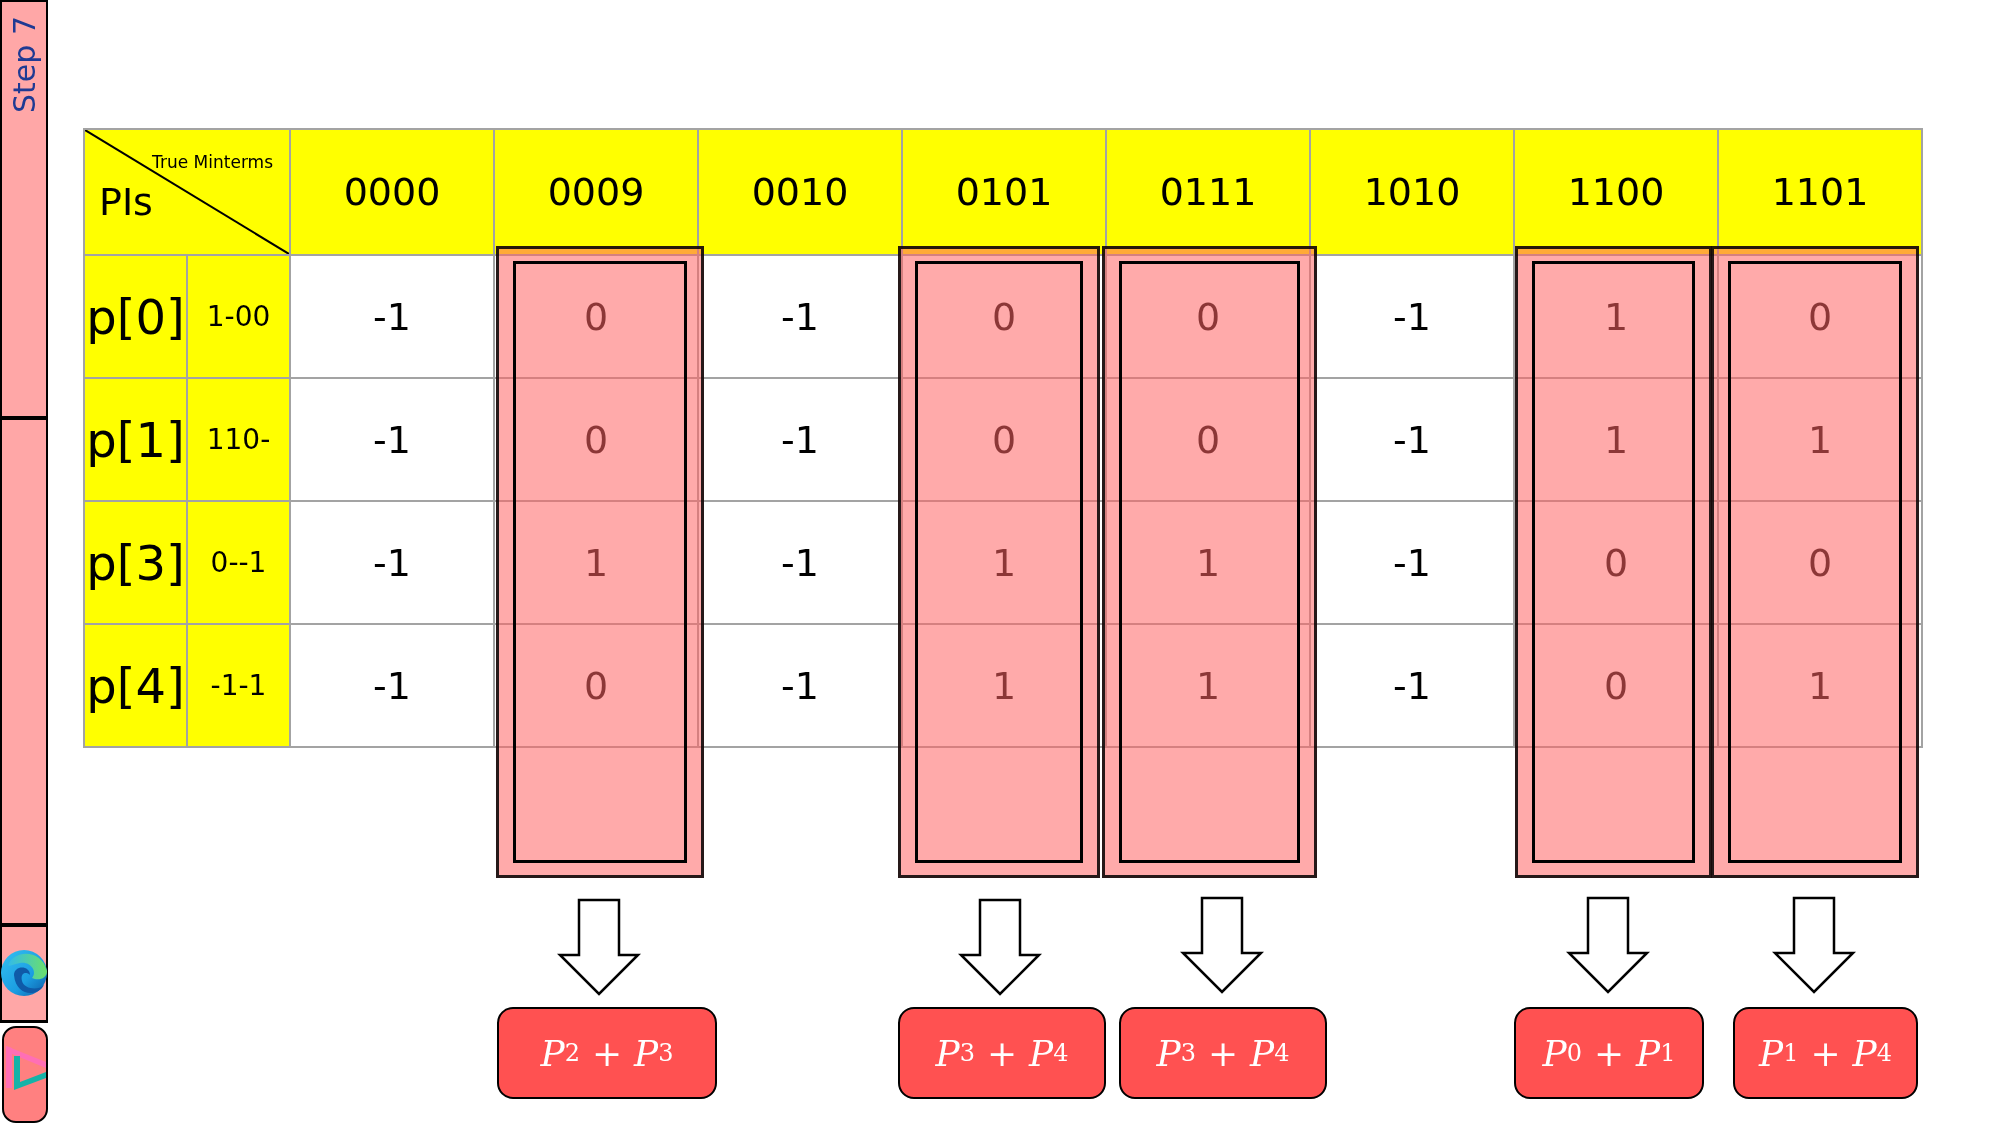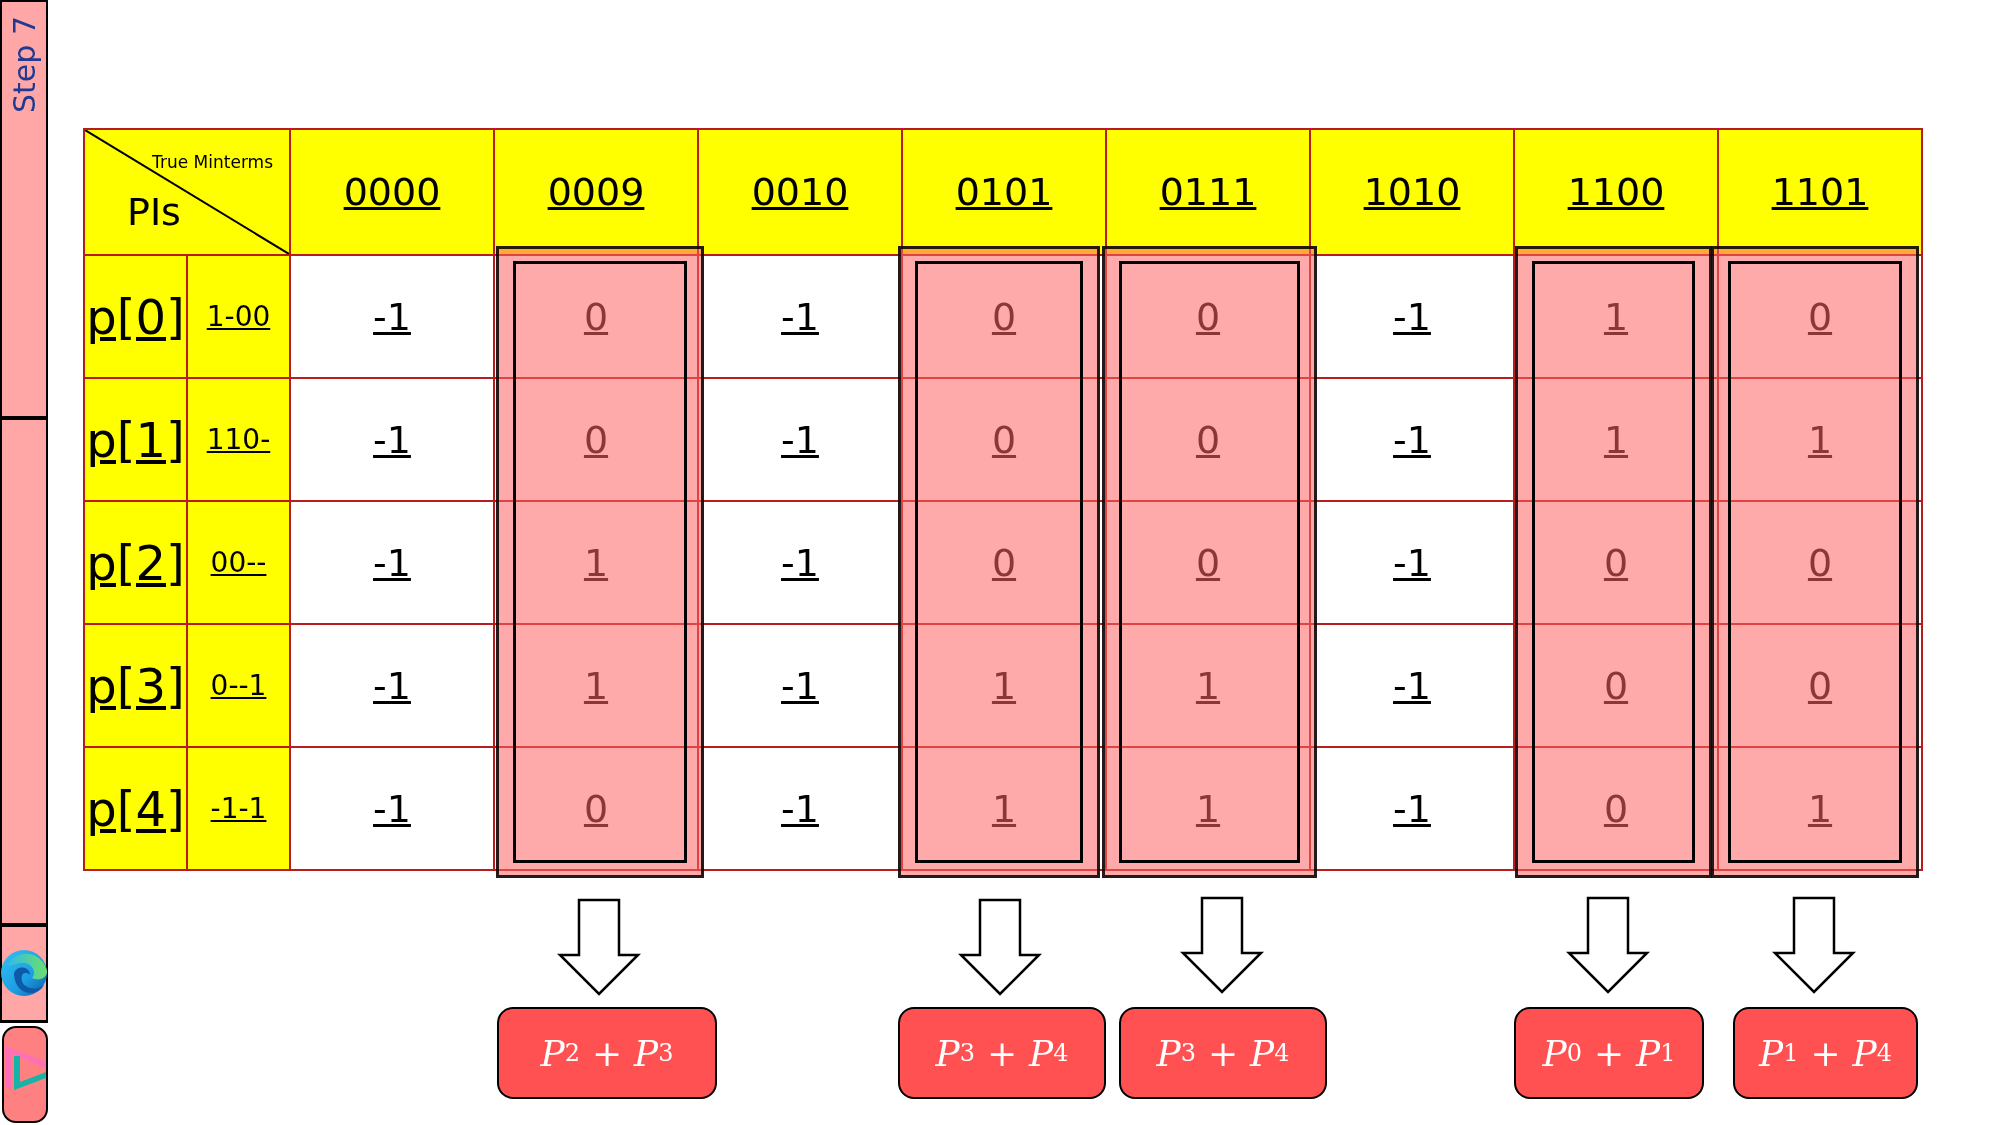--- a/index.html
+++ b/index.html
@@ -16,29 +16,29 @@
     position:absolute; left:50%; top:14px; transform-origin:center;
     writing-mode:vertical-rl; transform:translateX(-50%) rotate(180deg);
     color:#1f3a93; font-size:30px; font-family:"DejaVu Sans",sans-serif; white-space:nowrap;
   }
   .sb-blank { top:418px; height:507px; border-top:2px solid #000; }
   .sb-edge { top:925px; height:98px; border-top:2px solid #000; border-bottom:3px solid #000; }
   .sb-app { position:absolute; left:2px; top:1026px; width:46px; height:97px; background:#ff8080; border:2px solid #000; border-radius:14px; box-sizing:border-box; }
 
   
   .tbl { position:absolute; left:83px; top:128px; border-collapse:collapse; }
-  .tbl td, .tbl th { border:2px solid #b91c1c; padding:0; text-align:center; vertical-align:middle; box-sizing:border-box;text-decoration:underline; }
+  .tbl td, .tbl th { border:2px solid #a3a3a3; padding:0; text-align:center; vertical-align:middle; box-sizing:border-box; }
   .tbl th { background:#ffff00; font-weight:normal; font-size:38px; height:124px; width:204px; color:#000; }
   .tbl td.cell { background:#fff; font-size:38px; width:204px; height:123px; color:#000; }
   .tbl td.pi { background:#ffff00; font-size:48px; width:102px; height:123px; }
   .tbl td.pat { background:#ffff00; font-size:28px; width:102px; height:123px; }
   .corner { position:relative; width:204px; height:124px; }
   .corner svg { position:absolute; left:0; top:0; }
   .corner .tm { position:absolute; right:16px; top:22px; font-size:17px; }
-  .corner .pis { position:absolute; left:14px; top:60px; font-size:38px;margin-left:28px; }
+  .corner .pis { position:absolute; left:14px; top:50px; font-size:38px; }
 
   
   .frame { position:absolute; top:246px; height:632px; background:rgba(255,100,100,0.55); border:3px solid rgba(0,0,0,0.85); box-sizing:border-box; pointer-events:none; }
   .frame::after { content:""; position:absolute; left:14px; right:14px; top:12px; bottom:12px; border:3px solid #000; background:transparent; box-sizing:border-box; }
 
   
   .arrow { position:absolute; top:898px; width:84px; height:98px; }
   
   .result {
     position:absolute; top:1007px; height:92px; background:#ff5151; border:2.5px solid #000; border-radius:16px;
@@ -122,32 +122,20 @@
     <td class="cell">-1</td>
     <td class="cell">0</td>
     <td class="cell">-1</td>
     <td class="cell">0</td>
     <td class="cell">0</td>
     <td class="cell">-1</td>
     <td class="cell">1</td>
     <td class="cell">1</td>
   </tr>
   <tr>
-    <td class="pi">p[2]</td>
-    <td class="pat">00--</td>
-    <td class="cell">-1</td>
-    <td class="cell">1</td>
-    <td class="cell">-1</td>
-    <td class="cell">0</td>
-    <td class="cell">0</td>
-    <td class="cell">-1</td>
-    <td class="cell">0</td>
-    <td class="cell">0</td>
-  </tr>
-  <tr>
     <td class="pi">p[3]</td>
     <td class="pat">0--1</td>
     <td class="cell">-1</td>
     <td class="cell">1</td>
     <td class="cell">-1</td>
     <td class="cell">1</td>
     <td class="cell">1</td>
     <td class="cell">-1</td>
     <td class="cell">0</td>
     <td class="cell">0</td>

